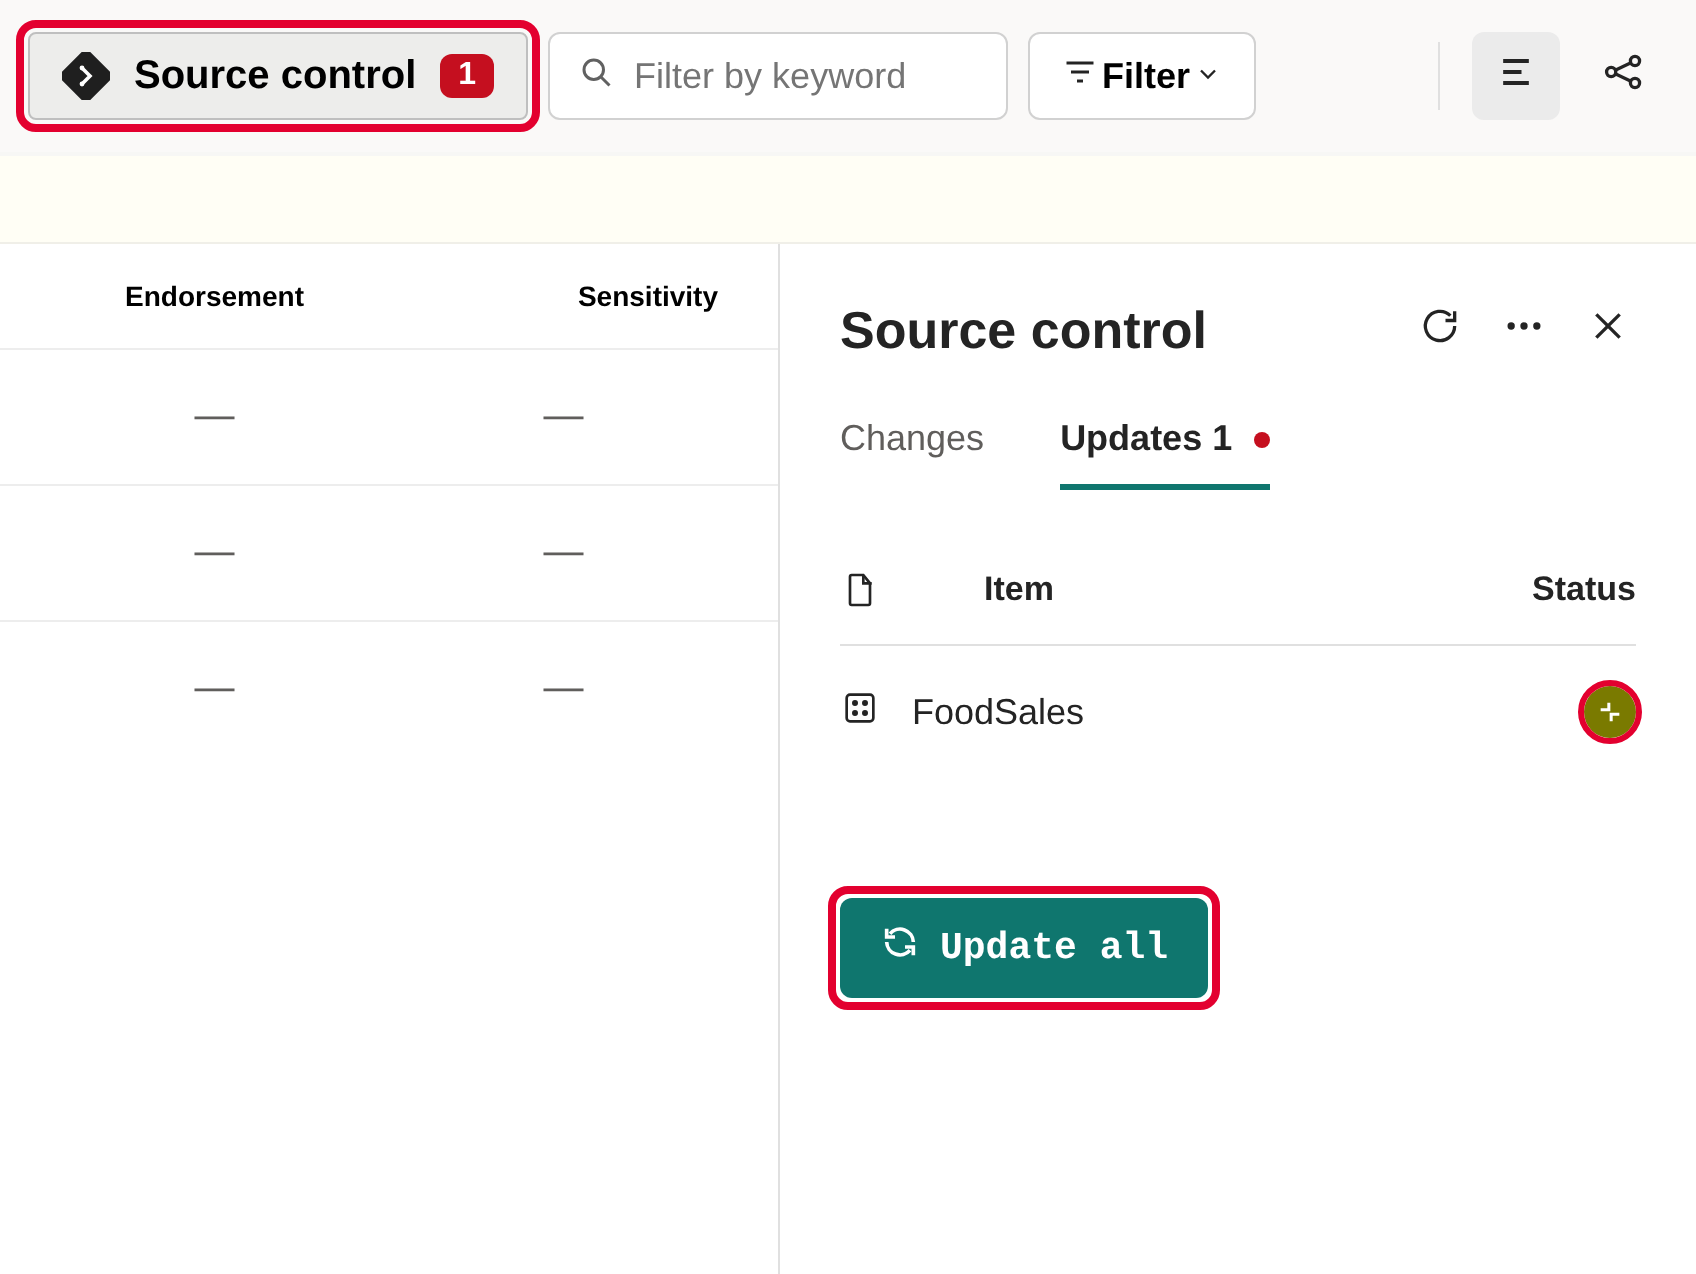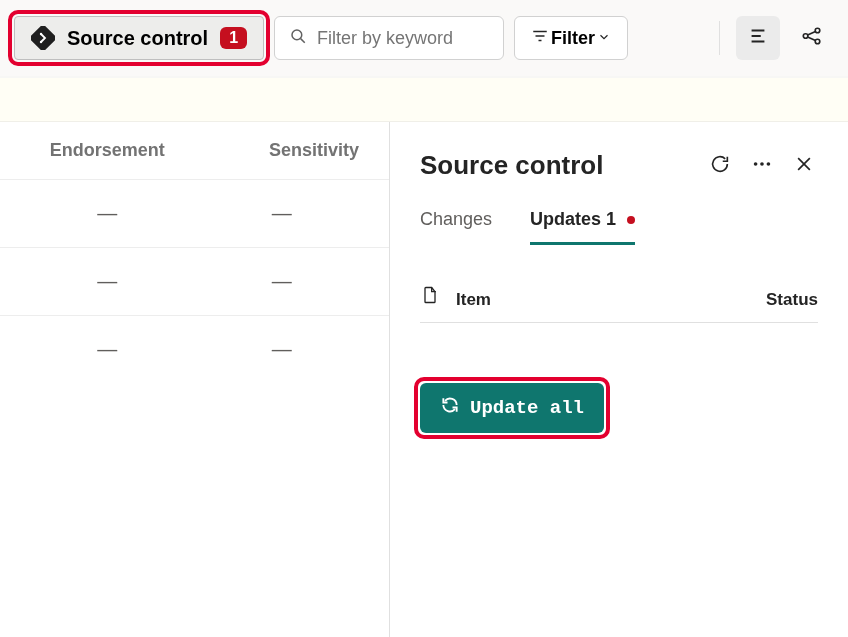--- a/index.html
+++ b/index.html
@@ -86,21 +86,21 @@
   
   
   .strip { height: 44px; background: #fffef5; border-bottom: 1px solid #f0efe8; }
   
   
   .main { display: flex; height: calc(637px - 78px - 44px); }
   .left { flex: 0 0 390px; border-right: 1px solid #e0e0e0; }
   .right { flex: 1; padding: 28px 30px 20px 30px; position: relative; }
   
   
-  .lhdr { display: flex; padding: 18px 20px; font-size: 18px; font-weight: 600; color: #737373; }
+  .lhdr { display: flex; padding: 18px 20px; font-size: 14px; font-weight: 600; color: #000000; }
   .lhdr .c1 { flex: 0 0 50%; }
   .lhdr .c2 { flex: 0 0 50%; text-align: right; padding-right: 10px; }
   .lrow { display: flex; border-top: 1px solid #ededed; padding: 22px 20px; }
   .lrow .c1 { flex: 0 0 50%; text-align: center; color: #605e5c; font-size: 20px; }
   .lrow .c2 { flex: 0 0 50%; text-align: center; color: #605e5c; font-size: 20px; }
   
   
   .panel-hdr { display: flex; align-items: center; margin-bottom: 20px; }
   .panel-title { font-size: 26px; font-weight: 600; flex: 1; }
   .panel-icons { display: flex; gap: 14px; align-items: center; }
@@ -117,21 +117,21 @@
     cursor: pointer;
     margin-bottom: 26px;
   }
   .branch .grow { flex: 1; }
   
   .tabs { display: flex; gap: 38px; font-size: 18px; margin-bottom: 28px; }
   .tab { padding: 8px 0 12px 0; color: #605e5c; cursor: pointer; }
   .tab.active { color: #242424; font-weight: 600; border-bottom: 3px solid #0f766e; }
   .dot { display:inline-block; width:8px; height:8px; background:#c50f1f; border-radius:50%; margin-left:6px; vertical-align: middle; }
   
-  .list-hdr { display: flex; align-items: flex-end; padding: 12px 0; border-bottom: 1px solid #e0e0e0; font-size: 17px; font-weight:600;}
+  .list-hdr { display: flex; align-items: flex-start; padding: 12px 0; border-bottom: 1px solid #e0e0e0; font-size: 17px; font-weight:600;gap:36px;}
   .list-hdr .c-icon { width: 36px; }
   .list-hdr .c-item { flex: 1; }
   .list-hdr .c-status { width: 80px; text-align: right; }
   
   .list-row { display: flex; align-items: center; padding: 20px 0; font-size: 18px; }
   .list-row .c-icon { width: 36px; }
   .list-row .c-item { flex: 1; }
   .list-row .c-status { width: 80px; text-align: right; }
   .status-circle {
     width: 26px; height:26px; border-radius:50%;
@@ -295,20 +295,42 @@
           <svg width="20" height="20" viewBox="0 0 24 24" fill="none" stroke="#242424" stroke-width="1.6">
             <path d="M14 3 H7 a1 1 0 0 0-1 1 v16 a1 1 0 0 0 1 1 h10 a1 1 0 0 0 1-1 V8 z"></path>
               <polyline points="14 3 14 8 19 8"></polyline>
           </svg>
         </span>
       </div>
       <div class="c-item">Item</div>
       <div class="c-status">Status</div>
     </div>
 
+    <div class="list-row">
+      <div class="c-icon">
+        <span>
+          <svg width="20" height="20" viewBox="0 0 24 24" fill="none" stroke="#242424" stroke-width="1.6">
+            <rect x="4" y="4" width="16" height="16" rx="2"></rect>
+            <circle cx="9" cy="9" r="1" fill="#242424"></circle>
+              <circle cx="15" cy="9" r="1" fill="#242424"></circle>
+            <circle cx="9" cy="15" r="1" fill="#242424"></circle>
+              <circle cx="15" cy="15" r="1" fill="#242424"></circle>
+          </svg>
+        </span>
+      </div>
+      <div class="c-item">FoodSales</div>
+      <div class="c-status">
+        <span class="status-circle highlight-red-tight">
+          <svg width="14" height="14" viewBox="0 0 24 24" stroke="#fff" stroke-width="2.6" fill="none">
+            <polyline points="4 10 11 10 11 4"></polyline>
+              <polyline points="20 14 13 14 13 20"></polyline>
+          </svg>
+        </span>
+      </div>
+    </div>
 
     <div class="update-wrap highlight-red" style="margin-top: 60px;">
       <button class="update-btn" style="margin-top:0">
         <span>
           <svg width="20" height="20" viewBox="0 0 24 24" fill="none" stroke="#fff" stroke-width="2.2">
             <path d="M20 12a8 8 0 0 0-14-5"></path>
               <polyline points="4 4 4 9 9 9"></polyline>
             <path d="M4 12a8 8 0 0 0 14 5"></path>
               <polyline points="20 20 20 15 15 15"></polyline>
           </svg>

